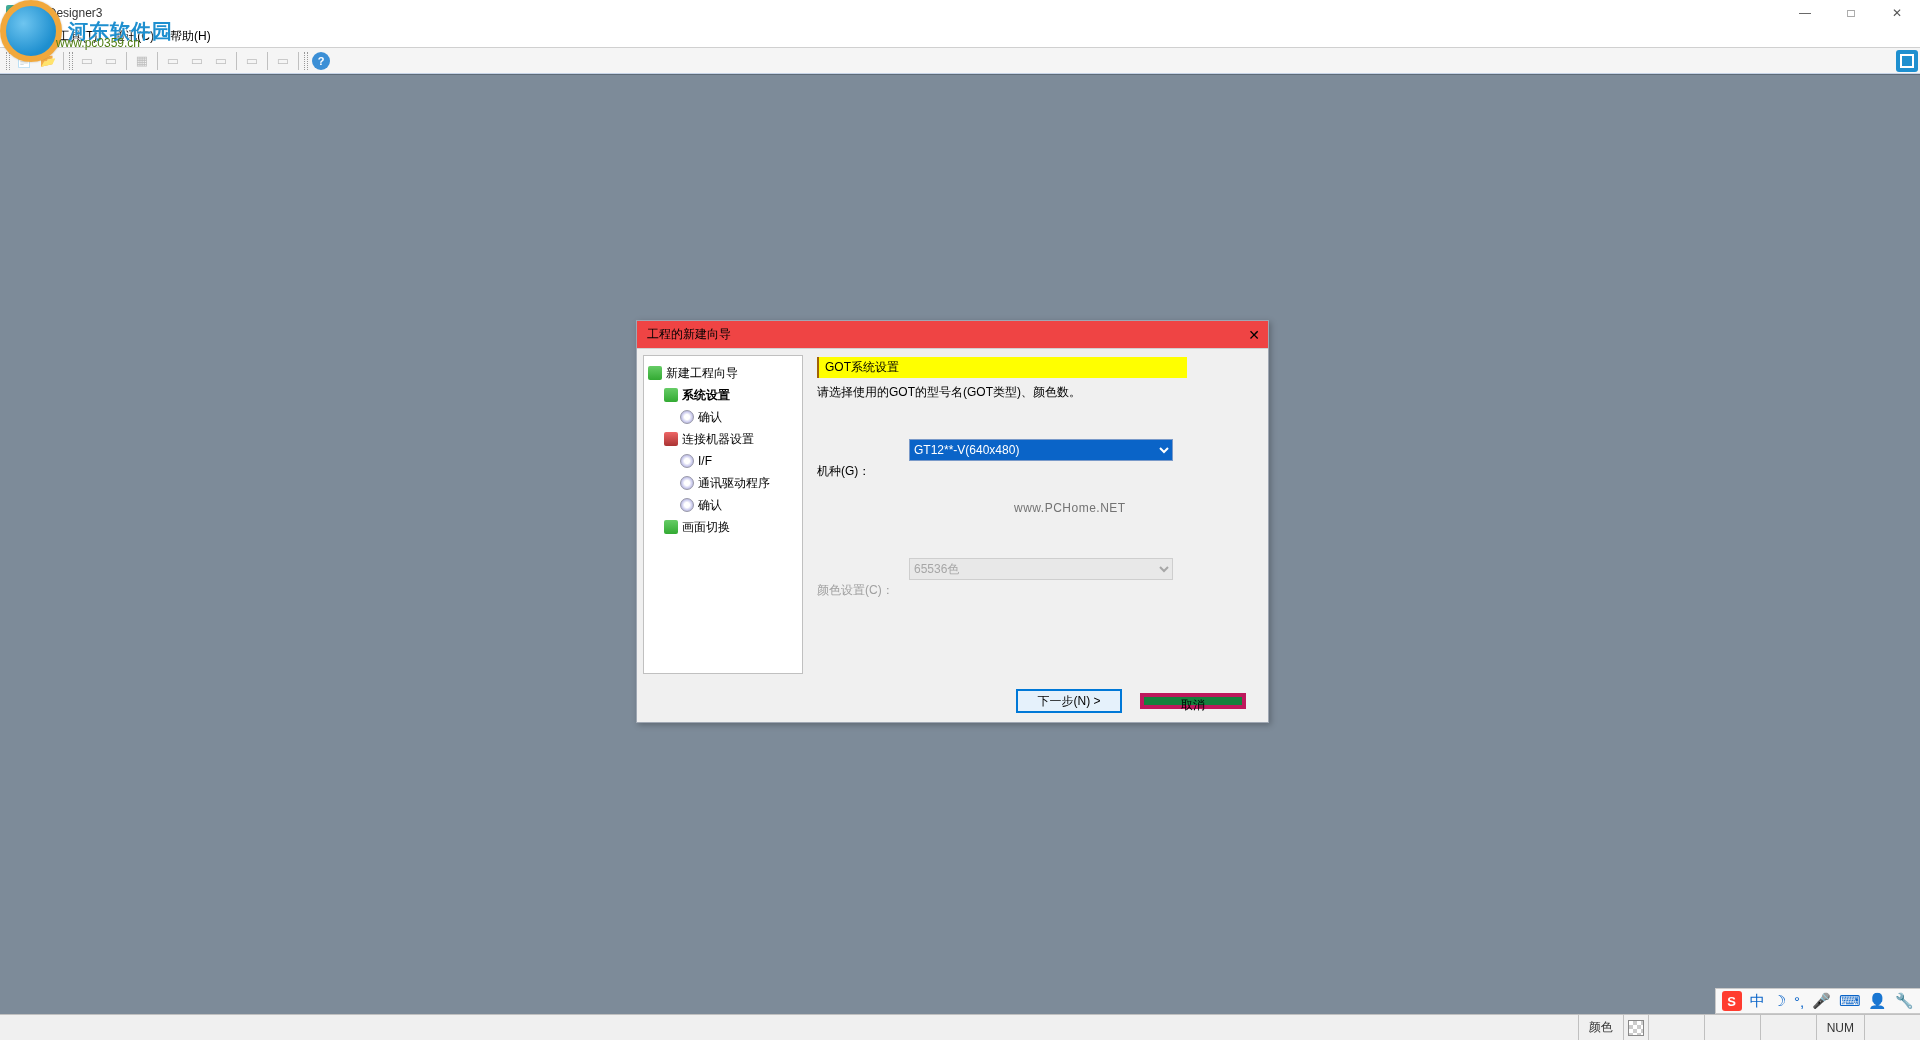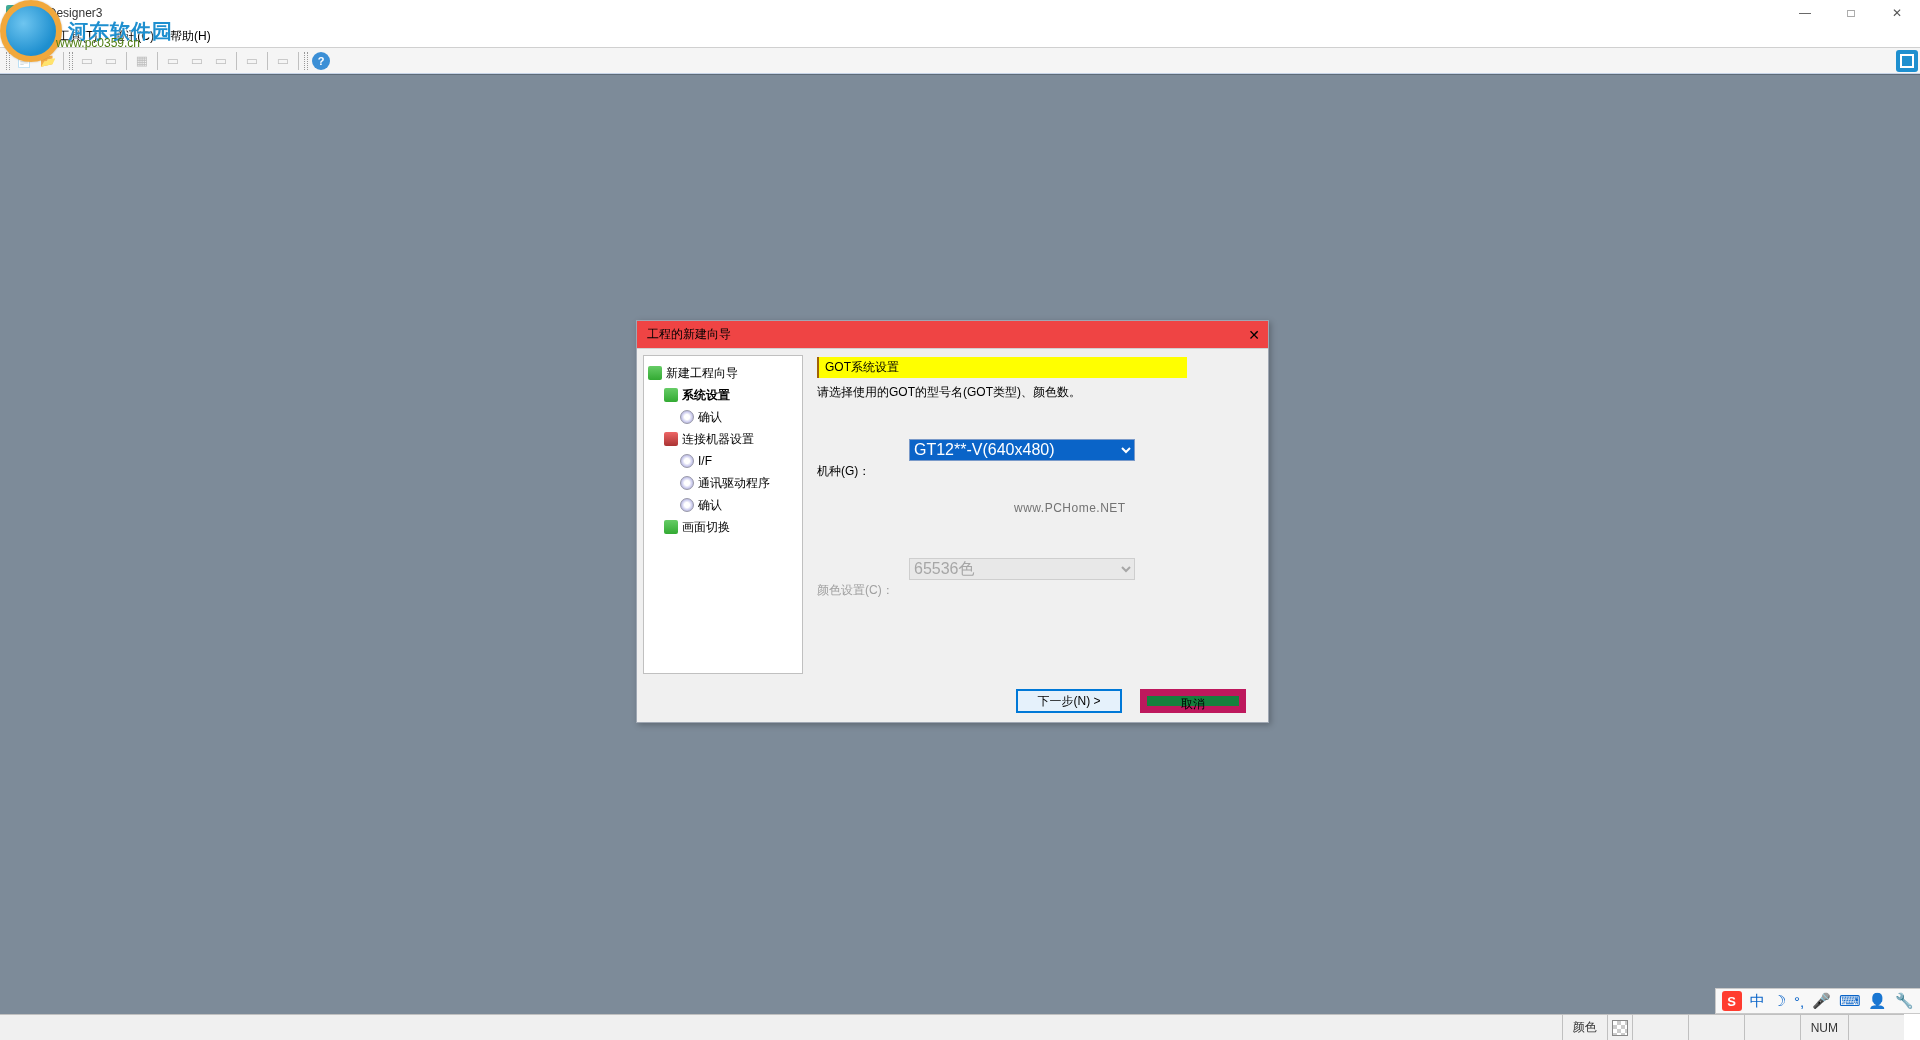--- a/index.html
+++ b/index.html
@@ -51,32 +51,32 @@
 .ico.red { background: linear-gradient(#e66,#a33); border-radius: 2px; }
 .ico.bulb { border-radius: 50%; background: radial-gradient(circle,#fff 30%,#cce 60%,#99b 100%); border:1px solid #99a;}
 
 
 .panel { flex: 1; padding: 8px 14px 8px 8px; font-size: 12px; position: relative; }
 .panel .section-title { background: #ffff00; padding: 2px 6px; display: inline-block; width: 370px; margin-bottom: 6px; border-left:2px solid #a16207;}
 .panel .desc { margin-bottom: 18px; }
 .panel .form-row { display: flex; align-items: center; margin-bottom: 10px; }
 .panel .form-row label { width: 92px; margin-top: 44px; }
 .panel .form-row.disabled label { color: #a0a0a0; }
-.panel select { width: 226px; height: 22px; font-size: 16px; border: 1px solid #7a9ac9; background:#fff; }
+.panel select { width: 264px; height: 22px; font-size: 12px; border: 1px solid #7a9ac9; background:#fff; }
 .panel select.sel-active { background: #0a64c8; color: #fff; }
 .panel select.sel-disabled { background: #e5e5e5; color: #888; border-color:#c0c0c0;}
 .panel .wmtext { position: absolute; left: 205px; top: 152px; color: #737373; font-size: 12px; letter-spacing: .5px; z-index:2;}
 
 
 .dlg-buttons { height: 42px; display: flex; justify-content: flex-end; align-items: center; gap: 18px; padding: 0 22px; }
-.dlg-buttons button { width: 106px; height: 24px; font-size: 12px; background: #15803d; border: 7px solid #be185d; }
+.dlg-buttons button { width: 106px; height: 16px; font-size: 12px; background: #15803d; border: 4px solid #be185d; }
 .dlg-buttons button.primary { border: 2px solid #0078d7; background: #e5f1fb; height:24px;}
 
 
-.statusbar { position: absolute; bottom: 0; left: 0; right: 16px; height: 26px; background: #f0f0f0; border-top: 1px solid #c0c0c0; display: flex; align-items: center; font-size: 12px; }
+.statusbar { position: absolute; bottom: 0; left: 0; right: 0; height: 26px; background: #f0f0f0; border-top: 1px solid #c0c0c0; display: flex; align-items: center; font-size: 12px; }
 .statusbar .cells { margin-left: auto; display: flex; align-items: center; height: 100%; }
 .statusbar .cell { padding: 0 10px; border-left: 1px solid #c0c0c0; height: 100%; display: flex; align-items: center; color: #333; }
 .statusbar .cell.wide { width: 56px; }
 .statusbar .cell.sw { padding: 0 4px;}
 .statusbar .swatch { width: 16px; height: 16px; border: 1px solid #888; background: repeating-conic-gradient(#ccc 0 25%,#fff 0 50%) 0 0/8px 8px; }
 
 
 .imebar { position: absolute; right: 0; bottom: 26px; height: 26px; background: #f8f8f8; border: 1px solid #c9c9c9; border-right: none; display: flex; align-items: center; padding: 0 6px; gap: 8px; font-size: 13px; }
 .imebar .s-logo { width: 20px; height: 20px; background: #ff3c2f; color: #fff; font-weight: bold; border-radius: 3px; display: flex; align-items: center; justify-content: center; font-size: 13px;}
 .imebar .i { color: #0a64c8; font-size: 15px; }

